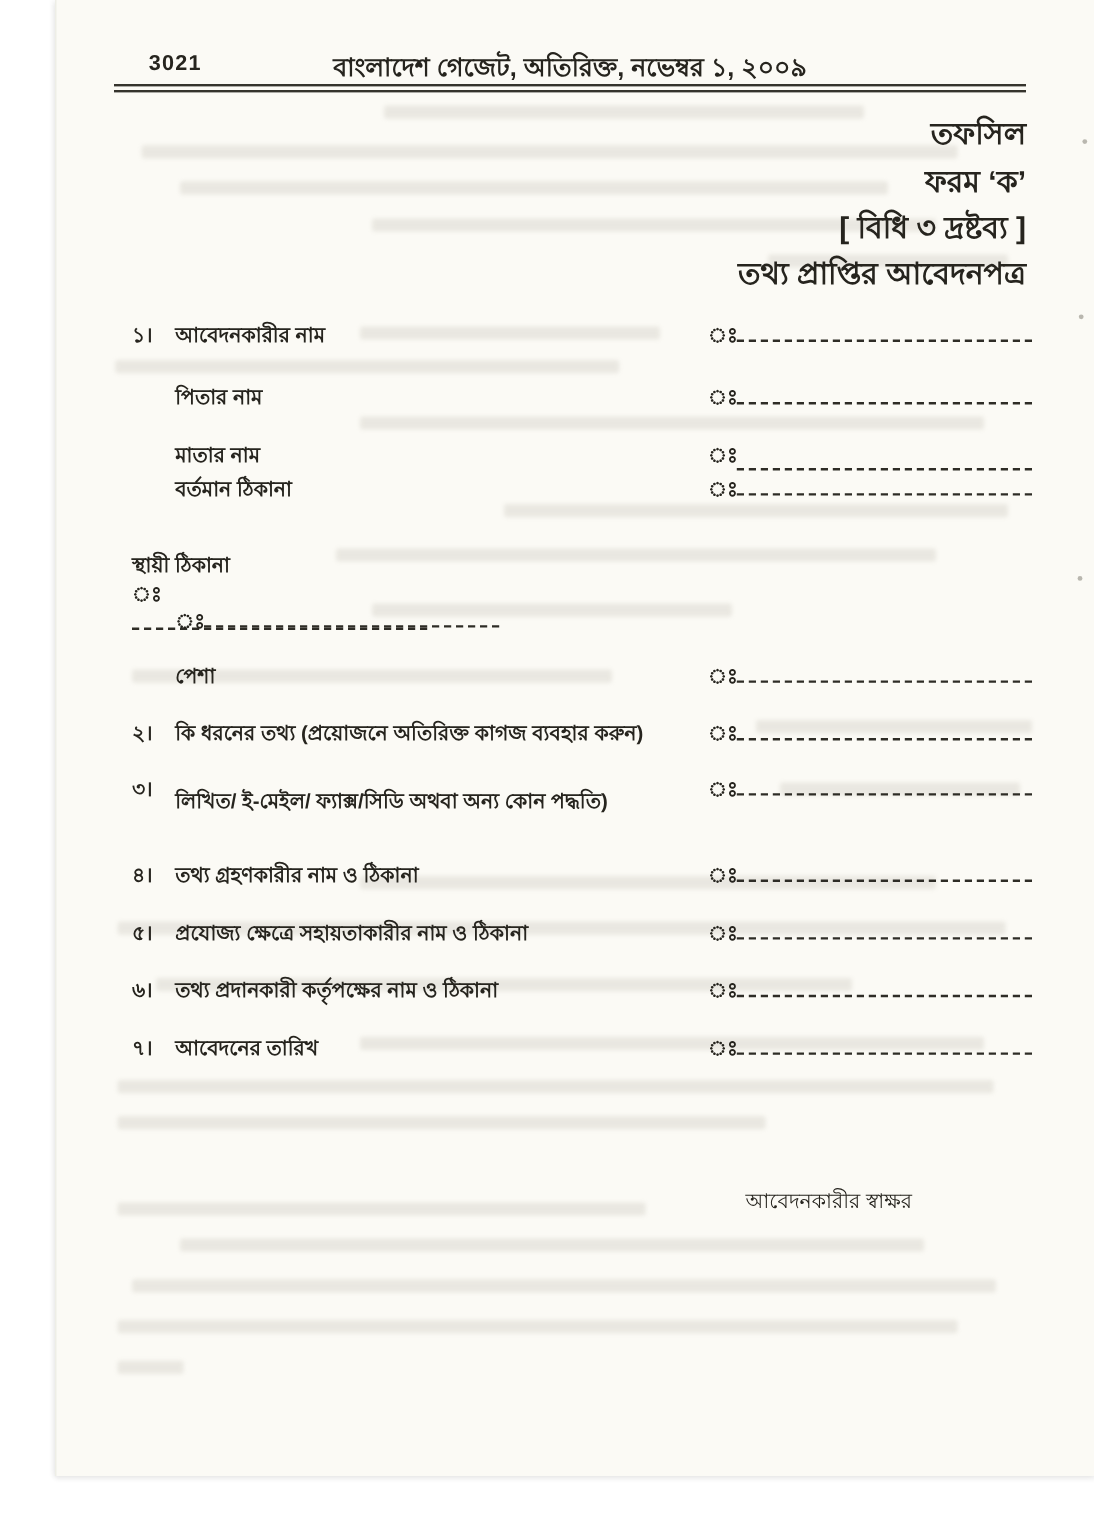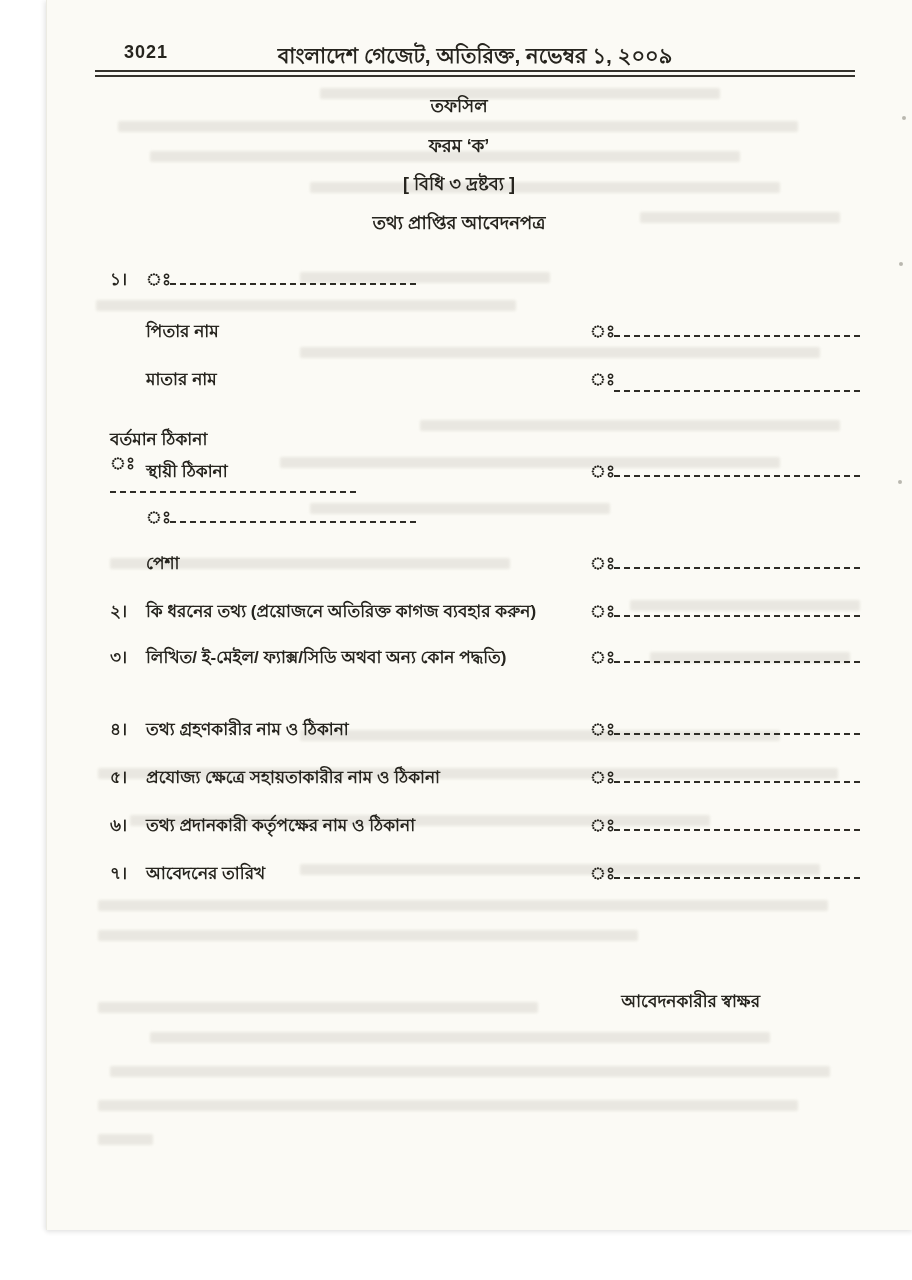--- a/index.html
+++ b/index.html
@@ -23,42 +23,42 @@
   .gazette{
     position:absolute;left:95px;top:40px;width:760px;
     text-align:center;font-size:21px;font-weight:bold;
   }
   .rule{
     position:absolute;left:95px;top:70px;width:760px;height:3px;
     border-top:2px solid #35332d;border-bottom:2px solid #35332d;
   }
   
   .title{
-    position:absolute;left:79px;width:760px;text-align:center;
-    font-size:18px;font-weight:bold;
+    position:absolute;left:95px;width:760px;text-align:right;
+    font-size:25px;font-weight:bold;
   }
   .t1{top:92px;} .t2{top:132px;} .t3{top:170px;} .t4{top:209px;}
   
   .fields{position:absolute;left:110px;top:260px;width:776px;}
   .row{position:absolute;left:0;display:flex;align-items:flex-start;
        font-size:17px;font-weight:bold;line-height:24px;white-space:nowrap;}
   .row .num{width:36px;flex:none;}
   .row .label{width:444px;flex:none;white-space:normal;}
   .row .label .l1{display:block;white-space:nowrap;}
-  .row .label .l2{display:block;white-space:nowrap;}
+  .row .label .l2{display:block;white-space:nowrap;margin-top:10px;}
   .row .colon{width:24px;flex:none;text-align:left;}
   .row .line{flex:none;width:246px;height:13px;margin-top:2px;
        border-bottom:2px dashed #2e2c26;}
-  .r0{top:8px;} .r1{top:60px;} .r2{top:108px;align-items:flex-end;} .r3{top:168px;flex-direction:column;}
-  .r4{top:200px;} .r5{top:246px;} .r6{top:292px;} .r7{top:340px;}
+  .r0{top:8px;} .r1{top:60px;} .r2{top:108px;align-items:flex-end;} .r3{top:136px;}
+  .r4{top:200px;flex-direction:column;} .r5{top:246px;} .r6{top:292px;} .r7{top:340px;}
   .r8{top:386px;} .r9{top:458px;} .r10{top:506px;} .r11{top:554px;}
   .r12{top:602px;}
   .signature{
     position:absolute;top:988px;right:152px;
-    font-size:17px;font-weight:bold;
+    font-size:17px;font-weight:normal;
   }
   
   .ghost{position:absolute;height:11px;background:#a7a194;opacity:.20;
          filter:blur(1.6px);border-radius:2px;pointer-events:none;}
   .speck{position:absolute;width:4px;height:4px;background:#8e8a80;
          border-radius:50%;opacity:.6;}
 </style>
 </head>
 <body>
 
@@ -99,20 +99,21 @@
 
 <div class="title t1">তফসিল</div>
 <div class="title t2">ফরম ‘ক’</div>
 <div class="title t3">[ বিধি ৩ দ্রষ্টব্য ]</div>
 <div class="title t4">তথ্য প্রাপ্তির আবেদনপত্র</div>
 
 <div class="fields">
 
   <div class="row r0">
     <span class="num">১।</span>
+    <span class="label">আবেদনকারীর নাম</span>
     <span class="colon">ঃ</span>
     <span class="line"></span>
   </div>
 
   <div class="row r1">
     <span class="num"></span>
     <span class="label">পিতার নাম</span>
     <span class="colon">ঃ</span>
     <span class="line"></span>
   </div>

